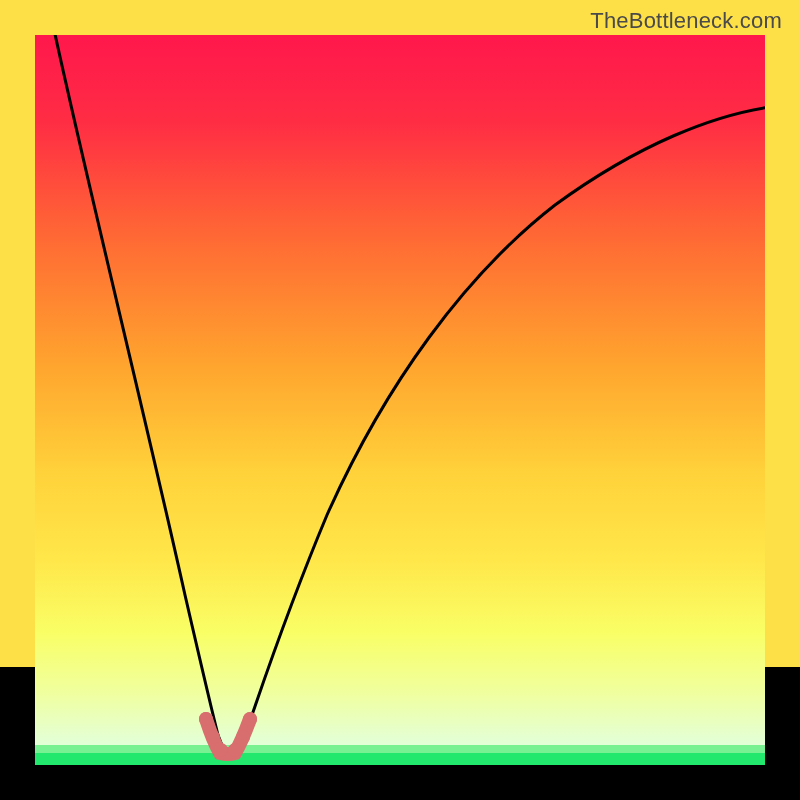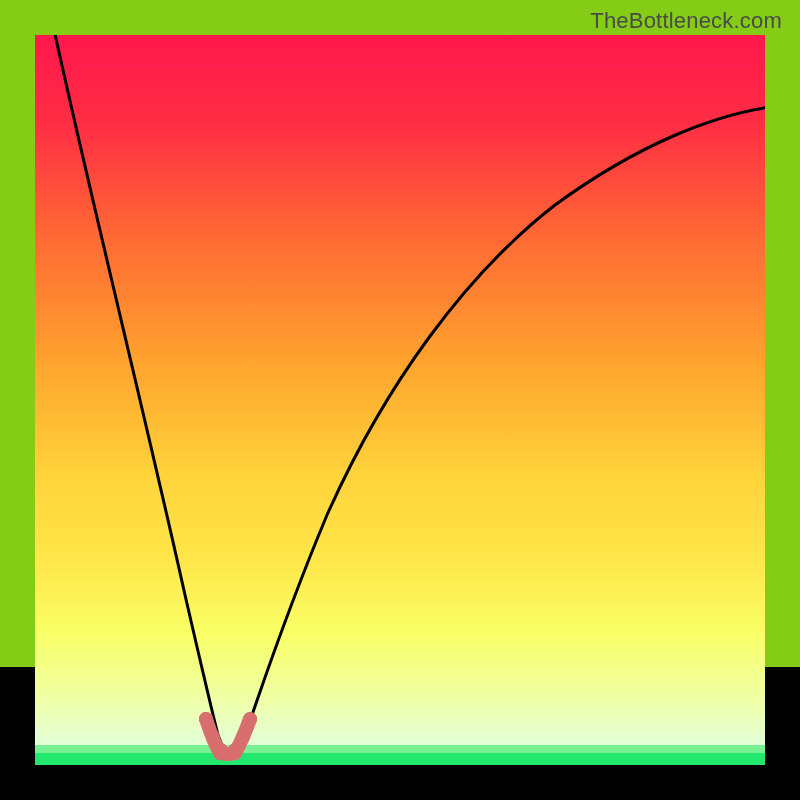--- a/index.html
+++ b/index.html
@@ -1,16 +1,16 @@
 <!DOCTYPE html>
 <html><head>
 <meta charset="utf-8">
 <style>
   html,body{margin:0;padding:0;width:800px;height:800px;overflow:hidden;background:#000;}
-  .frame{position:absolute;left:0;top:0;width:800px;height:667px;background:#84cc16;}
+  .frame{position:absolute;left:0;top:0;width:800px;height:667px;background:#fde047;}
   .plot{position:absolute;left:35px;top:35px;width:730px;height:730px;}
   .watermark{
     position:absolute;
     top:8px;
     right:18px;
     font-family:Arial, sans-serif;
     font-size:22px;
     font-weight:500;
     color:#4a4a4a;
     letter-spacing:0.2px;

